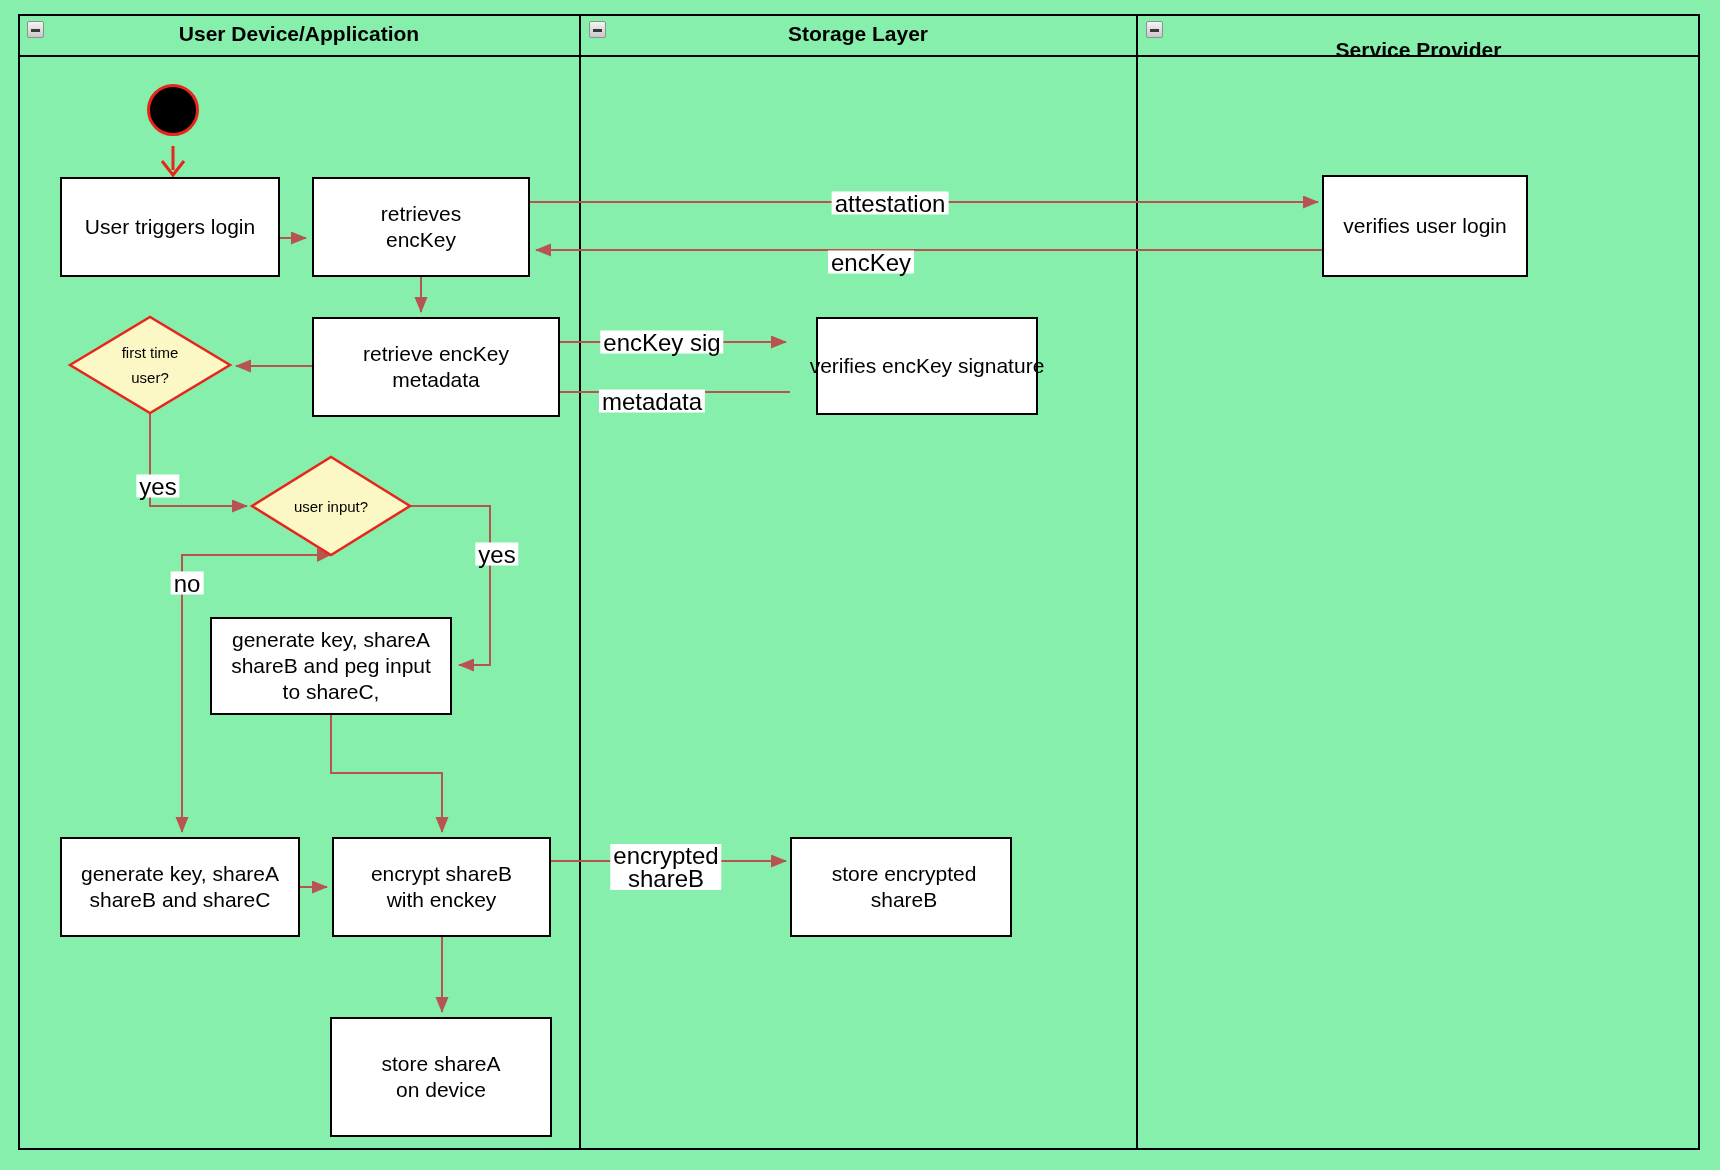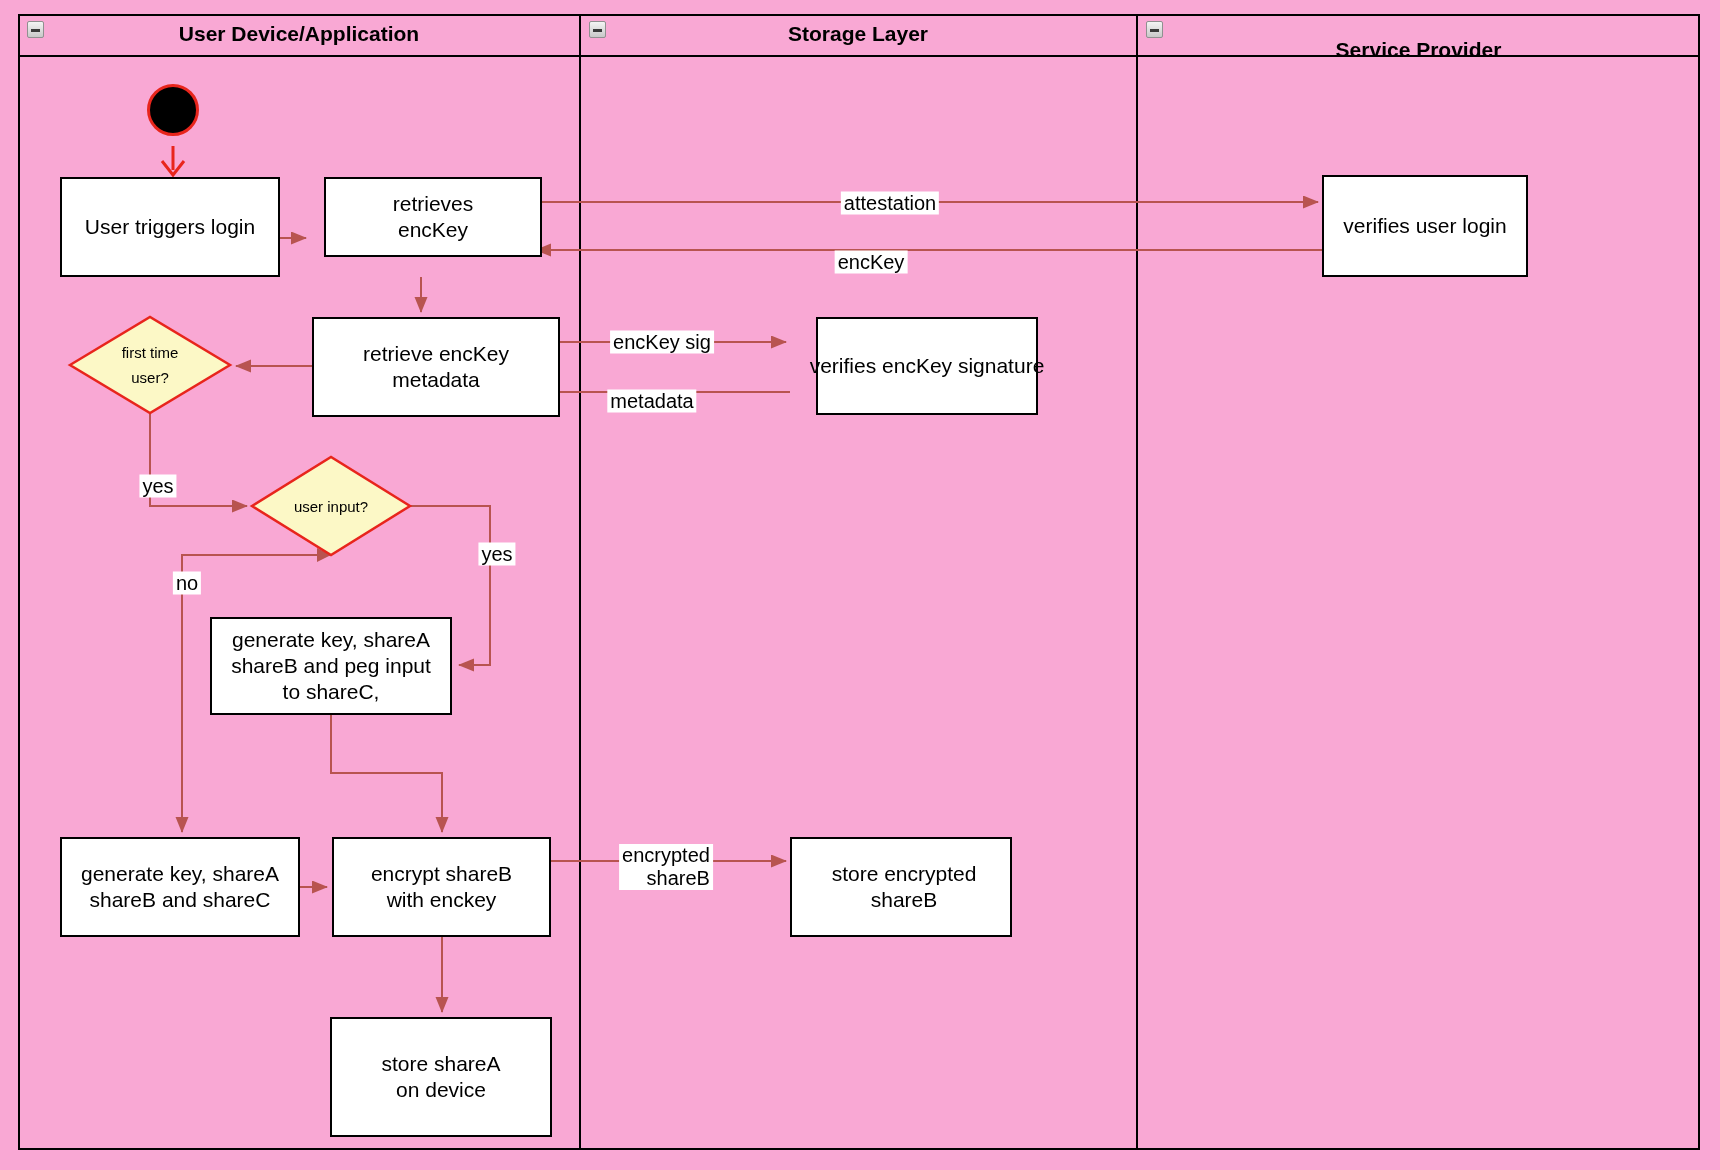--- a/index.html
+++ b/index.html
@@ -1,17 +1,17 @@
 <!DOCTYPE html>
 <html><head>
 <meta charset="utf-8">
 <style>
   html,body { margin:0; padding:0; background:#ffffff; }
   #canvas {
-    position:relative; width:1720px; height:1170px; background:#f9a8d4;
+    position:relative; width:1720px; height:1170px; background:#86efac;
     font-family:"Liberation Sans", sans-serif; color:#000;
     overflow:hidden;
   }
   .pool {
     position:absolute; box-sizing:border-box;
     border:2px solid #000; background:transparent;
   }
   .vline { position:absolute; width:2px; background:#000; }
   .hline { position:absolute; height:2px; background:#000; }
   .lane-title {
@@ -35,22 +35,22 @@
     white-space:pre-line;
   }
   .nowrap { white-space:nowrap; }
   .diamond-label {
     position:absolute; transform:translate(-50%,-50%);
     text-align:center; font-size:15px; line-height:25px;
     white-space:pre-line;
   }
   .edge-label {
     position:absolute; transform:translate(-50%,-50%);
-    background:#fff; padding:0 3px; text-align:right;
-    font-size:20px; line-height:23px; white-space:pre-line;
+    background:#fff; padding:0 3px; text-align:center;
+    font-size:24px; line-height:23px; white-space:pre-line;
   }
   .start-node {
     position:absolute; width:52px; height:52px; box-sizing:border-box;
     border-radius:50%; background:#000; border:3px solid #e8251c;
   }
   svg.connectors { position:absolute; left:0; top:0; pointer-events:none; }
 </style>
 </head>
 <body>
 
@@ -99,21 +99,21 @@
       <polyline points="162,161 173,175 184,161"></polyline>
     </g>
 
     <polygon points="70,365 150,317 230,365 150,413" stroke-width="2.5" stroke="#E8251C" fill="#FCF8C6"></polygon>
     <polygon points="252,506 331,457 410,506 331,555" stroke-width="2.5" stroke="#E8251C" fill="#FCF8C6"></polygon>
   </svg>
 
   <div class="start-node" style="left:147px; top:84px;"></div>
 
   <div class="node" style="left:60px; top:177px; width:220px; height:100px;">User triggers login</div>
-  <div class="node" style="left:324px; top:177px; width:218px; height:80px;">retrieves
+  <div class="node" style="left:312px; top:177px; width:218px; height:100px;">retrieves
 encKey</div>
   <div class="node" style="left:1322px; top:175px; width:206px; height:102px;">verifies user login</div>
   <div class="node" style="left:312px; top:317px; width:248px; height:100px;">retrieve encKey
 metadata</div>
   <div class="node nowrap" style="left:790px; top:317px; width:222px; height:98px;margin-left:26px;">verifies encKey signature</div>
   <div class="node" style="left:210px; top:617px; width:242px; height:98px;">generate key, shareA
 shareB and peg input
 to shareC,</div>
   <div class="node" style="left:60px; top:837px; width:240px; height:100px;">generate key, shareA
 shareB and shareC</div>

